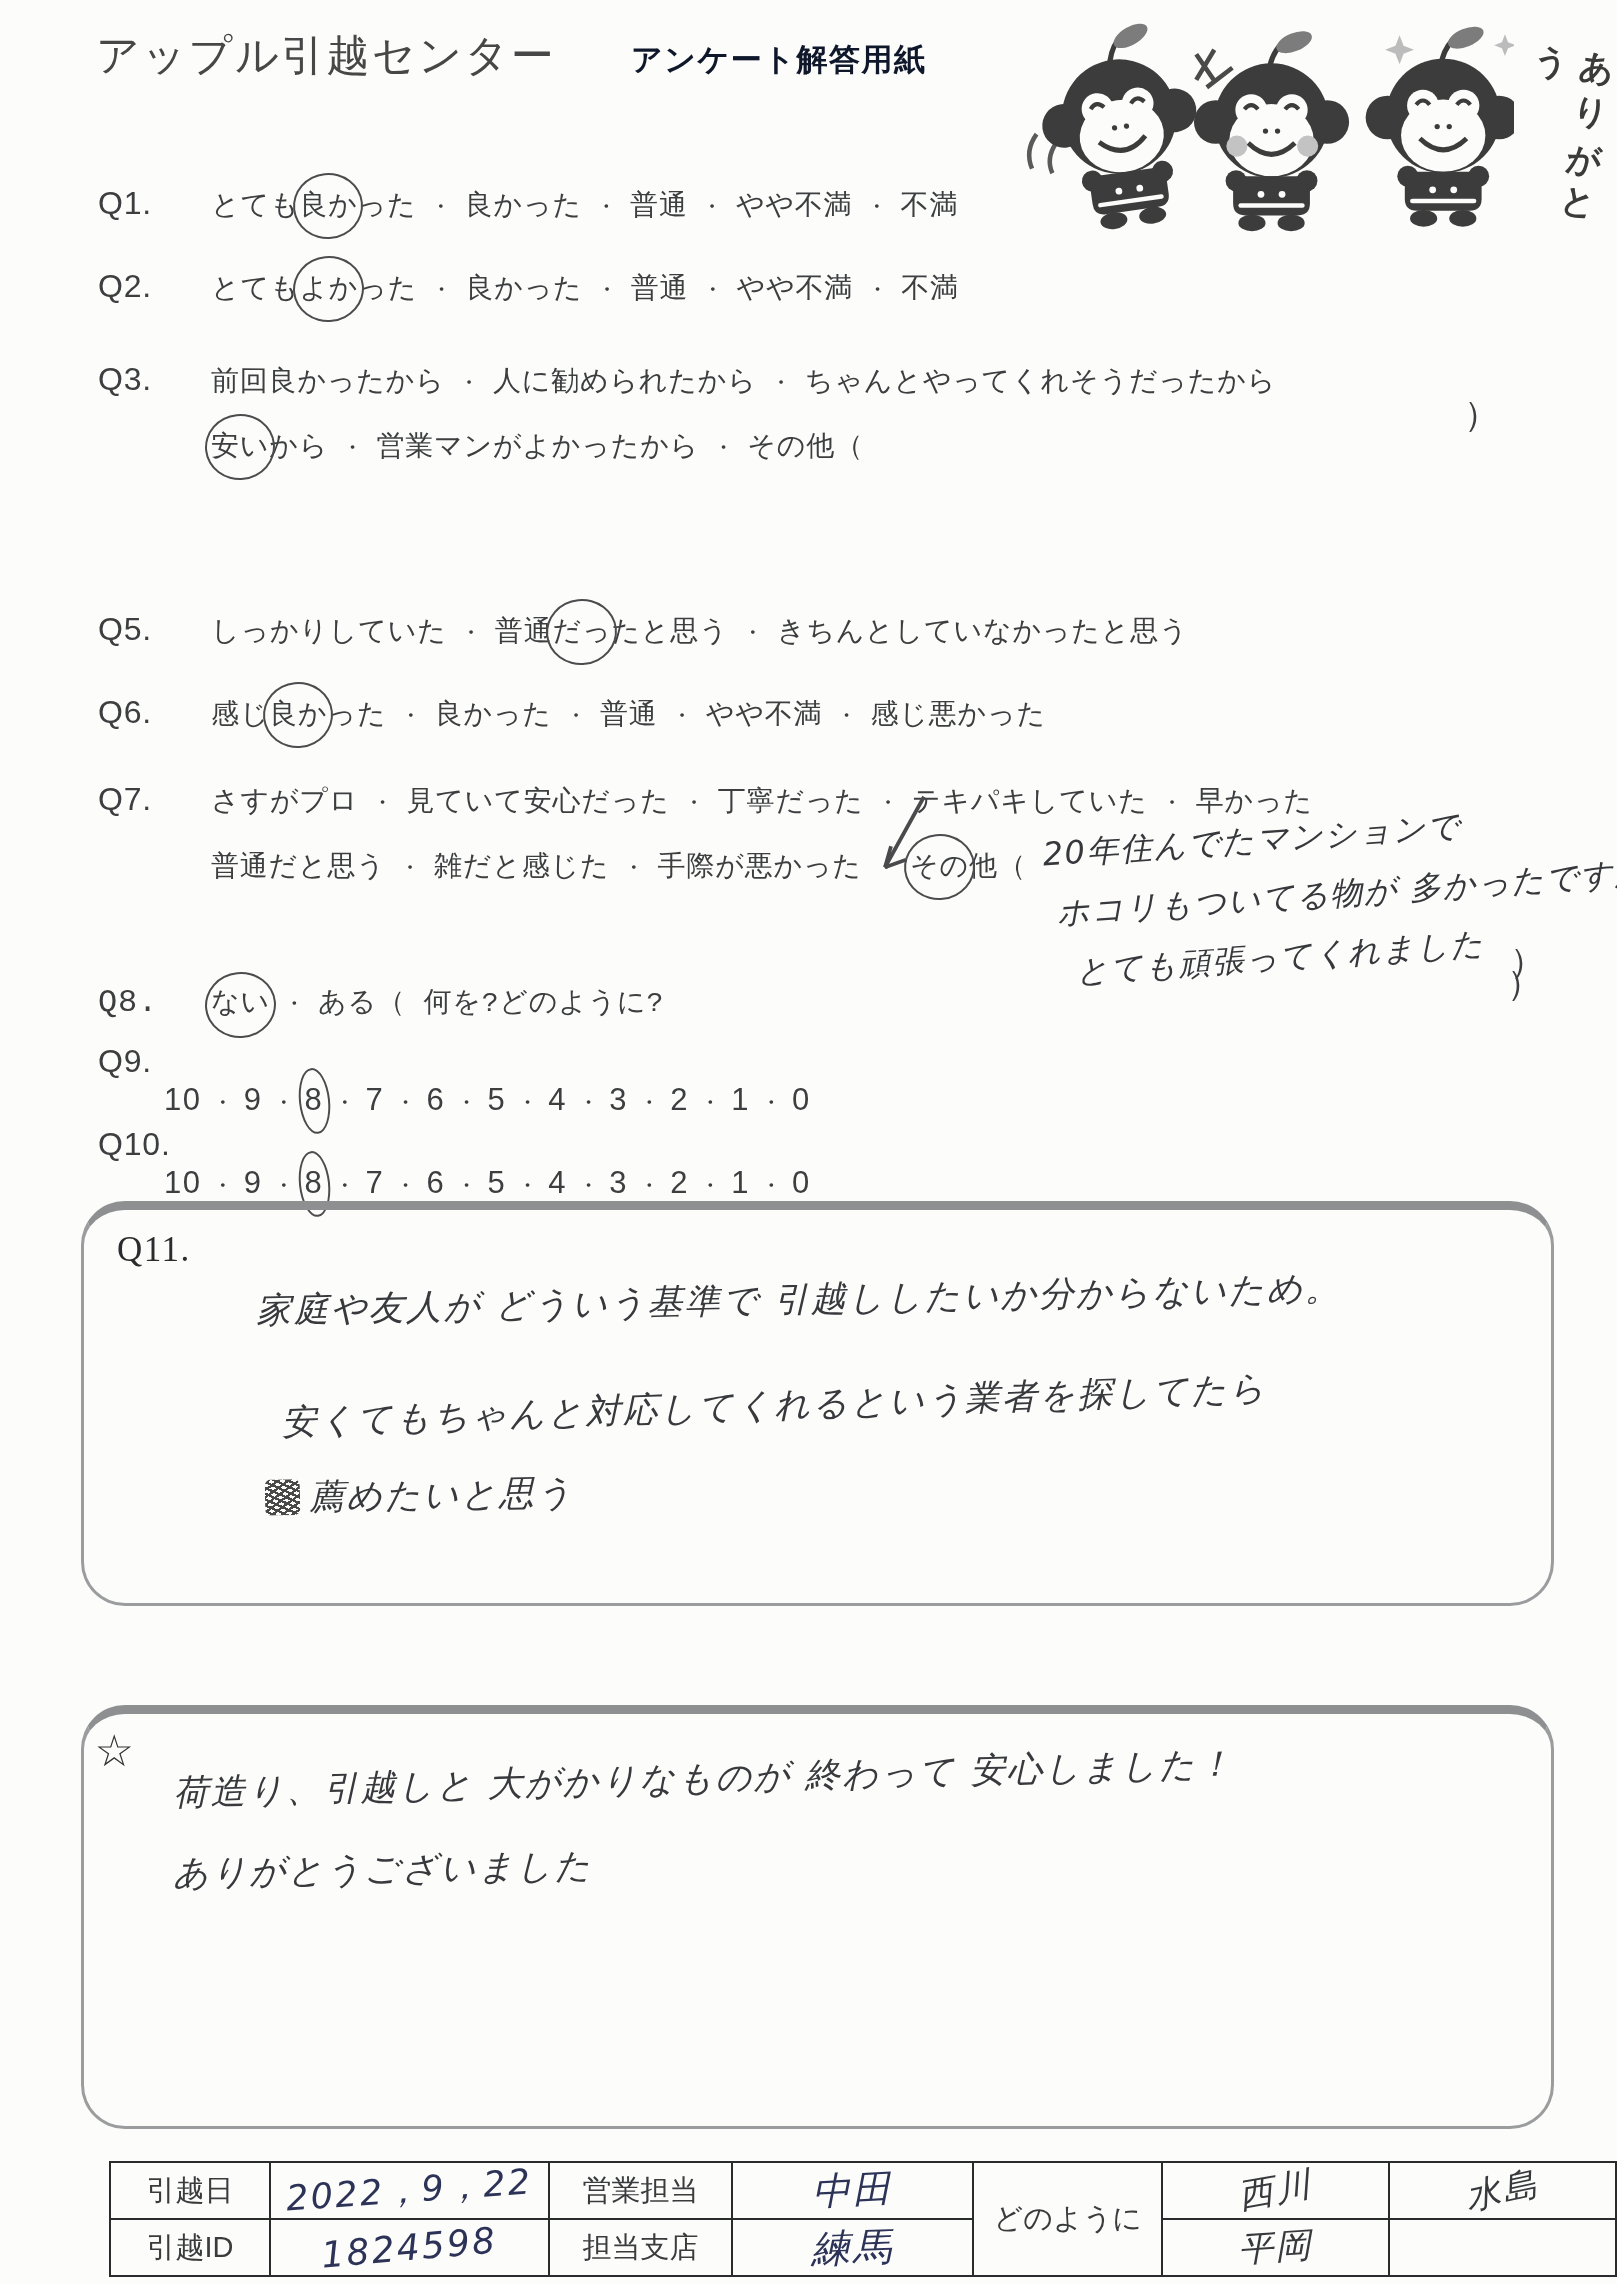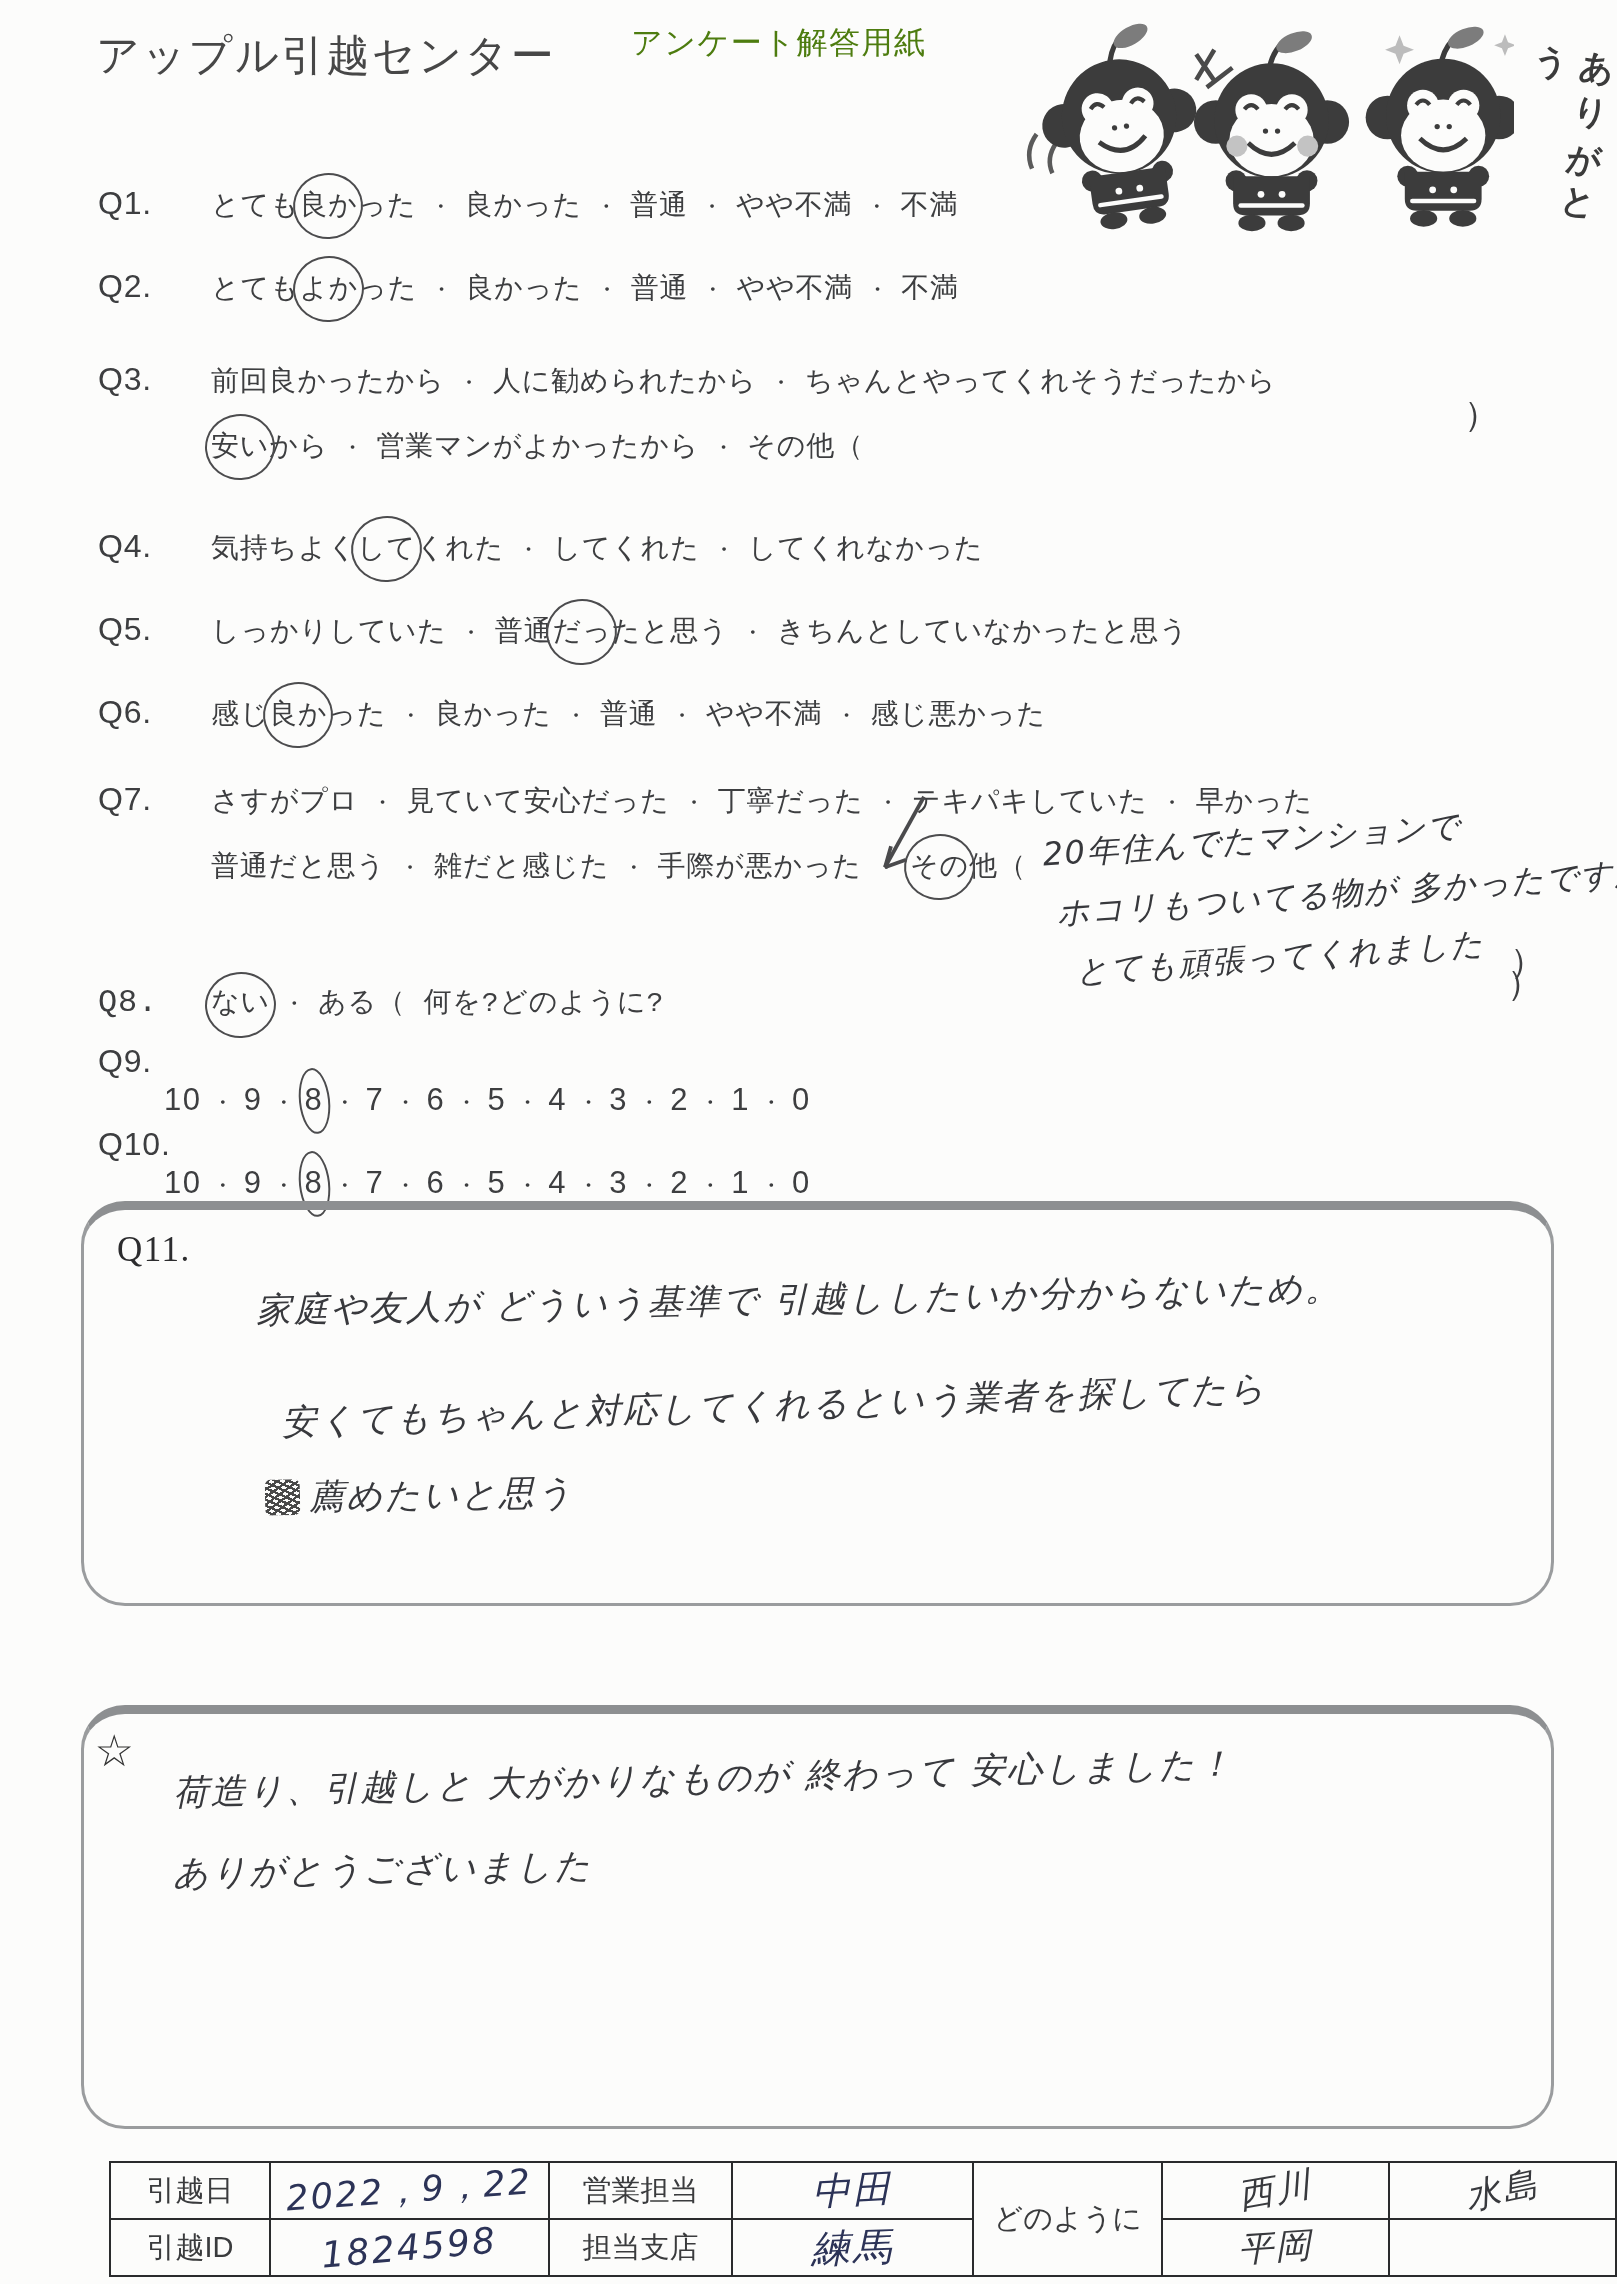--- a/index.html
+++ b/index.html
@@ -4,21 +4,21 @@
 <style>
   html,body{margin:0;padding:0;}
   body{background:#e8e8e8;}
   #page{
     position:relative;width:1617px;height:2284px;background:#fcfcfb;
     font-family:"Liberation Sans",sans-serif;color:#3f4041;overflow:hidden;
   }
   
   .title{position:absolute;left:96px;top:27px;font-size:43px;font-weight:normal;
     letter-spacing:2.3px;color:#474747;}
-  .form-name{position:absolute;left:631px;top:22px;font-size:31px;font-weight:400;color:#4d7c0f;letter-spacing:1.5px;}
+  .form-name{position:absolute;left:631px;top:39px;font-size:31px;font-weight:700;color:#0f172a;letter-spacing:1.5px;}
   .instruction{position:absolute;left:96px;top:111px;font-size:26px;color:#3f3f41;letter-spacing:0.8px;}
   .mascots{position:absolute;left:1017px;top:6px;}
   .thanks-vert{position:absolute;left:1519px;top:22.6px;height:218px;
     writing-mode:vertical-rl;text-orientation:upright;font-weight:bold;font-size:34px;
     color:#3b3b3b;letter-spacing:7.5px;transform:rotate(8deg);}
   
   #questions{position:absolute;left:0;top:0;width:1617px;height:1204px;}
   .q{position:absolute;left:98px;width:1430px;}
   .q-label{display:inline-block;width:113px;font-size:32px;color:#3d3e40;vertical-align:top;letter-spacing:0.8px;}
   .q-body{display:inline-block;vertical-align:top;width:1309px;}
@@ -124,21 +124,20 @@
     <use href="#spark" transform="translate(520,168) scale(0.8)"></use>
     <use href="#spark" transform="translate(648,52) scale(0.9)"></use>
     <use href="#mk" transform="translate(566,20)"></use>
   </svg>
   <div class="thanks-vert">ありがとう</div>
 
   <div id="questions">
       <div class="q" id="q-1" style="top: 185px;"><span class="q-label">Q1.</span><div class="q-body"><div class="q-row"><span class="opt">とても</span><span class="opt circled">良か</span><span class="opt">った</span><span class="dot">・</span><span class="opt">良かった</span><span class="dot">・</span><span class="opt">普通</span><span class="dot">・</span><span class="opt">やや不満</span><span class="dot">・</span><span class="opt">不満</span></div></div></div>
       <div class="q" id="q-2" style="top: 268px;"><span class="q-label">Q2.</span><div class="q-body"><div class="q-row"><span class="opt">とても</span><span class="opt circled">よか</span><span class="opt">った</span><span class="dot">・</span><span class="opt">良かった</span><span class="dot">・</span><span class="opt">普通</span><span class="dot">・</span><span class="opt">やや不満</span><span class="dot">・</span><span class="opt">不満</span></div></div></div>
       <div class="q" id="q-3" style="top: 361px;"><span class="q-label">Q3.</span><div class="q-body"><div class="q-row"><span class="opt">前回良かったから</span><span class="dot">・</span><span class="opt">人に勧められたから</span><span class="dot">・</span><span class="opt">ちゃんとやってくれそうだったから</span></div><div class="q-row"><span class="opt circled">安い</span><span class="opt">から</span><span class="dot">・</span><span class="opt">営業マンがよかったから</span><span class="dot">・</span><span class="opt">その他（</span><span class="tail-paren">）</span></div></div></div>
-      <div class="q" id="q-4" style="top: 528px;"><span class="q-label">Q4.</span><div class="q-body"><div class="q-row"><span class="opt">気持ちよく</span><span class="opt circled">して</span><span class="opt">くれた</span><span class="dot">・</span><span class="opt">してくれた</span><span class="dot">・</span><span class="opt">してくれなかった</span></div></div></div>
       <div class="q" id="q-5" style="top: 611px;"><span class="q-label">Q5.</span><div class="q-body"><div class="q-row"><span class="opt">しっかりしていた</span><span class="dot">・</span><span class="opt">普通</span><span class="opt circled">だっ</span><span class="opt">たと思う</span><span class="dot">・</span><span class="opt">きちんとしていなかったと思う</span></div></div></div>
       <div class="q" id="q-6" style="top: 694px;"><span class="q-label">Q6.</span><div class="q-body"><div class="q-row"><span class="opt">感じ</span><span class="opt circled">良か</span><span class="opt">った</span><span class="dot">・</span><span class="opt">良かった</span><span class="dot">・</span><span class="opt">普通</span><span class="dot">・</span><span class="opt">やや不満</span><span class="dot">・</span><span class="opt">感じ悪かった</span></div></div></div>
       <div class="q" id="q-7" style="top: 781px;"><span class="q-label">Q7.</span><div class="q-body"><div class="q-row"><span class="opt">さすがプロ</span><span class="dot">・</span><span class="opt">見ていて安心だった</span><span class="dot">・</span><span class="opt">丁寧だった</span><span class="dot">・</span><span class="opt">テキパキしていた</span><span class="dot">・</span><span class="opt">早かった</span></div><div class="q-row"><span class="opt">普通だと思う</span><span class="dot">・</span><span class="opt">雑だと感じた</span><span class="dot">・</span><span class="opt">手際が悪かった</span><span class="dot">・</span><span class="opt circled">その</span><span class="opt">他（</span></div></div><div class="q7-note">
           <div class="note-line l0">20年住んでたマンションで</div>
           <div class="note-line l1">ホコリもついてる物が 多かったですが</div>
           <div class="note-line l2">とても頑張ってくれました</div>
         </div><span class="q7-close">）</span></div>
       <div class="q" id="q-8" style="top: 984px; font-family: Liberation Mono, monospace;"><span class="q-label">Q8.</span><div class="q-body"><div class="q-row"><span class="opt circled">ない</span><span class="dot">・</span><span class="opt">ある</span><span class="opt">（ 何を?どのように?</span><span class="tail-paren">）</span></div></div></div>
       <div class="q" id="q-9" style="top: 1043px;"><span class="q-label">Q9.</span><div class="q-body numeric"><div class="q-row"><span class="opt">10</span><span class="dot">・</span><span class="opt">9</span><span class="dot">・</span><span class="opt circled">8</span><span class="dot">・</span><span class="opt">7</span><span class="dot">・</span><span class="opt">6</span><span class="dot">・</span><span class="opt">5</span><span class="dot">・</span><span class="opt">4</span><span class="dot">・</span><span class="opt">3</span><span class="dot">・</span><span class="opt">2</span><span class="dot">・</span><span class="opt">1</span><span class="dot">・</span><span class="opt">0</span></div></div></div>
       <div class="q" id="q-10" style="top: 1126px;"><span class="q-label">Q10.</span><div class="q-body numeric"><div class="q-row"><span class="opt">10</span><span class="dot">・</span><span class="opt">9</span><span class="dot">・</span><span class="opt circled">8</span><span class="dot">・</span><span class="opt">7</span><span class="dot">・</span><span class="opt">6</span><span class="dot">・</span><span class="opt">5</span><span class="dot">・</span><span class="opt">4</span><span class="dot">・</span><span class="opt">3</span><span class="dot">・</span><span class="opt">2</span><span class="dot">・</span><span class="opt">1</span><span class="dot">・</span><span class="opt">0</span></div></div></div>

